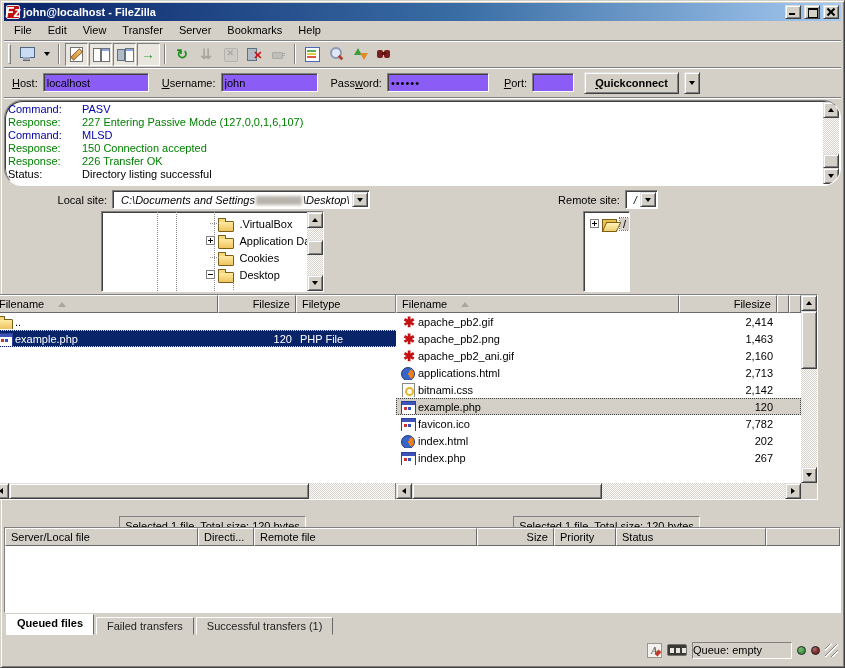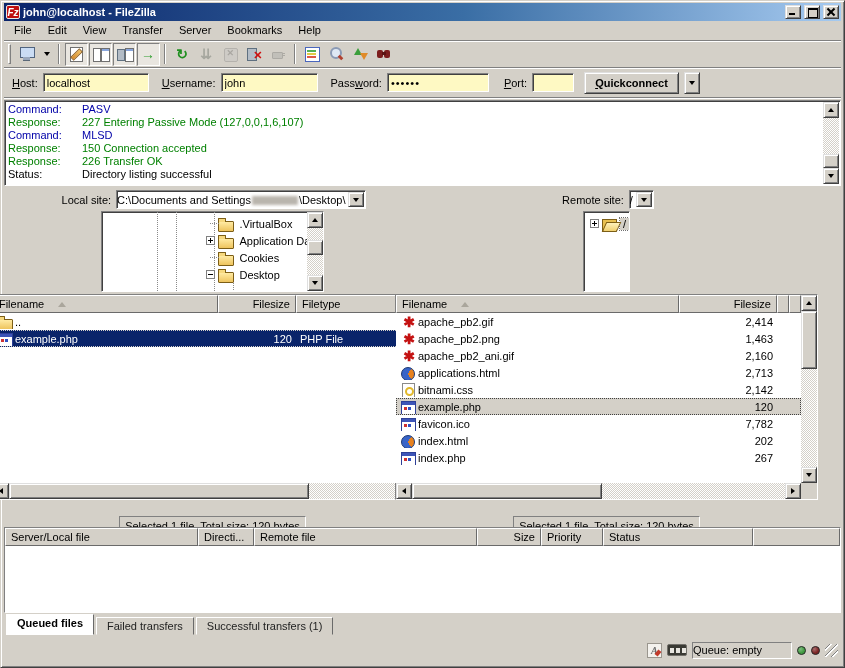--- a/index.html
+++ b/index.html
@@ -13,21 +13,21 @@
     position:relative;width:845px;height:668px;background:var(--bg);
     border:1px solid;border-color:#d4d0c8 #404040 #404040 #d4d0c8;
     box-shadow:inset 1px 1px 0 #fff, inset -1px -1px 0 #808080;
     padding:2px 3px 3px;display:flex;flex-direction:column;
     font-family:"Liberation Sans",sans-serif;font-size:11px;color:#000;
   }
   
   .titlebar{height:18px;flex:none;display:flex;align-items:center;gap:3px;padding:0 2px;
     background:linear-gradient(90deg,var(--titlebar-from) 0%,var(--titlebar-mid) 55%,var(--titlebar-to) 100%);}
   .app-icon{width:14px;height:14px;flex:none;background:#bf0f0f;border:1px solid #e8e8e8;border-radius:2px;
-    color:#fff;font-weight:bold;font-size:10px;display:flex;align-items:center;justify-content:center;font-style:italic;}
+    color:#fff;font-weight:bold;font-size:14px;display:flex;align-items:center;justify-content:center;font-style:italic;}
   .title{flex:1;color:#fff;font-weight:bold;font-size:11px;white-space:nowrap;overflow:hidden;}
   .winbtn{width:16px;height:14px;flex:none;background:var(--bg);position:relative;
     border:1px solid;border-color:#dfdfdf #404040 #404040 #dfdfdf;
     box-shadow:inset 1px 1px 0 #fff, inset -1px -1px 0 #808080;}
   .winbtn.min::before{content:"";position:absolute;left:3px;bottom:3px;width:6px;height:2px;background:#000;}
   .winbtn.max::before{content:"";position:absolute;left:3px;top:2px;width:8px;height:7px;border:1px solid #000;border-top-width:2px;}
   .winbtn.close::before,.winbtn.close::after{content:"";position:absolute;left:2px;top:5px;width:10px;height:2px;background:#000;}
   .winbtn.close::before{transform:rotate(45deg);} .winbtn.close::after{transform:rotate(-45deg);}
   
   .rule{border-bottom:1px solid #808080;box-shadow:0 1px 0 #fff;}
@@ -61,21 +61,21 @@
     box-shadow:0 3px 0 #e0cc46,0 6px 0 #dd5946;}
   .ti-magnifier::before{content:"";position:absolute;left:2px;top:1px;width:8px;height:8px;border:2px solid #8b9ab5;border-radius:50%;background:#dfe8f4;}
   .ti-magnifier::after{content:"";position:absolute;left:10px;top:10px;width:5px;height:3px;background:#b04030;transform:rotate(45deg);}
   .ti-sync::before{content:"";position:absolute;left:2px;top:2px;width:0;height:0;border-left:4px solid transparent;border-right:4px solid transparent;border-bottom:7px solid #3b9e3b;}
   .ti-sync::after{content:"";position:absolute;right:1px;bottom:2px;width:0;height:0;border-left:4px solid transparent;border-right:4px solid transparent;border-top:7px solid #e08a28;}
   .ti-binoculars::before{content:"";position:absolute;left:1px;top:4px;width:6px;height:8px;background:#7c1d1d;border-radius:2px;box-shadow:7px 0 0 #7c1d1d;}
   .ti-binoculars::after{content:"";position:absolute;left:6px;top:6px;width:4px;height:3px;background:#5a1212;}
   
   .quickbar{height:30px;flex:none;display:flex;align-items:center;padding:0 2px 0 8px;gap:5px;}
   .qlabel{white-space:nowrap;}
-  .tfield{height:19px;background:#fef9c3;border:1px solid;border-color:#808080 #fff #fff #808080;
+  .tfield{height:19px;background:#8b5cf6;border:1px solid;border-color:#808080 #fff #fff #808080;
     box-shadow:inset 1px 1px 0 #404040;padding:1px 3px;font:11px "Liberation Sans",sans-serif;outline:none;}
   .btn{height:22px;background:var(--bg);border:1px solid;border-color:#dfdfdf #404040 #404040 #dfdfdf;
     box-shadow:inset 1px 1px 0 #fff, inset -1px -1px 0 #808080;
     font:bold 11px "Liberation Sans",sans-serif;padding:0 10px;display:flex;align-items:center;justify-content:center;}
   .btn.dd{width:16px;padding:0;}
   
   .arr{width:0;height:0;display:block;}
   .arr.up{border-left:3px solid transparent;border-right:3px solid transparent;border-bottom:4px solid #000;}
   .arr.down{border-left:3px solid transparent;border-right:3px solid transparent;border-top:4px solid #000;}
   .arr.left{border-top:3px solid transparent;border-bottom:3px solid transparent;border-right:4px solid #000;}
@@ -83,31 +83,31 @@
   .arr.sort{border-left:4px solid transparent;border-right:4px solid transparent;border-bottom:5px solid #aaa69c;margin-left:14px;}
   
   .sunken{background:#fff;border:1px solid;border-color:#808080 #fff #fff #808080;box-shadow:inset 1px 1px 0 #404040;}
   .dither{background-color:#e8e5e0;background-image:linear-gradient(45deg,#fff 25%,transparent 25%,transparent 75%,#fff 75%),linear-gradient(45deg,#fff 25%,#d4d0c8 25%,#d4d0c8 75%,#fff 75%);background-size:2px 2px;background-position:0 0,1px 1px;}
   .sbbtn{width:16px;height:16px;flex:none;background:var(--bg);border:1px solid;border-color:#dfdfdf #404040 #404040 #dfdfdf;
     box-shadow:inset 1px 1px 0 #fff, inset -1px -1px 0 #808080;display:flex;align-items:center;justify-content:center;}
   .sbthumb{background:var(--bg);border:1px solid;border-color:#dfdfdf #404040 #404040 #dfdfdf;box-shadow:inset 1px 1px 0 #fff, inset -1px -1px 0 #808080;}
   .vscroll{width:16px;display:flex;flex-direction:column;}
   .hscroll{height:16px;display:flex;flex-direction:row;}
   
-  .log{height:86px;flex:none;margin:2px 0;position:relative;overflow:hidden;padding:2px 20px 0 3px;}
+  .log{height:86px;flex:none;margin:2px 0;position:relative;overflow:hidden;padding:2px 20px 0 3px;border-radius:18px;}
   .log-line{display:flex;line-height:13px;white-space:nowrap;}
   .log-prefix{width:74px;flex:none;}
   .log .vscroll{position:absolute;right:1px;top:1px;bottom:1px;}
   
   .panes{height:332px;flex:none;display:flex;margin-top:1px;}
   .pane{display:flex;flex-direction:column;align-items:center;}
   .pane.left{width:417px;} .vsplit{width:5px;flex:none;} .pane.right{width:361px;}
   .siterow{height:21px;flex:none;display:flex;align-items:center;gap:5px;padding-left:3px;}
   .combo{flex:1;height:19px;position:relative;background:#fff;border:1px solid;border-color:#808080 #fff #fff #808080;
-    box-shadow:inset 1px 1px 0 #404040;display:flex;align-items:center;padding:0 20px 0 0;white-space:nowrap;overflow:hidden;}
+    box-shadow:inset 1px 1px 0 #404040;display:flex;align-items:center;padding:0 20px 0 8px;white-space:nowrap;overflow:hidden;font-style:italic;}
   .combo .btn.dd{position:absolute;right:1px;top:1px;bottom:1px;height:auto;}
   .blurbox{display:inline-block;width:46px;height:9px;background:#b9b5ad;filter:blur(1.5px);margin:0 1px;vertical-align:middle;}
   .tree{height:81px;flex:none;margin-top:1px;position:relative;overflow:hidden;padding-top:3px;}
   .trow{height:17px;display:flex;align-items:center;position:relative;}
   .texp{width:9px;height:9px;flex:none;background:#fff;border:1px solid #808080;position:relative;margin-right:3px;z-index:2;}
   .texp::before{content:"";position:absolute;left:1px;top:3px;width:5px;height:1px;background:#000;}
   .texp.plus::after{content:"";position:absolute;left:3px;top:1px;width:1px;height:5px;background:#000;}
   .vline{position:absolute;width:1px;background-image:linear-gradient(#8a8a8a 1px,transparent 1px);background-size:1px 2px;z-index:1;}
   .hconn{position:absolute;height:1px;top:8px;background-image:linear-gradient(90deg,#8a8a8a 1px,transparent 1px);background-size:2px 1px;z-index:1;}
   .tlabel{padding:0 3px;white-space:nowrap;}
@@ -518,21 +518,21 @@
       </div>
       <div class="pstatus">Selected 1 file. Total size: 120 bytes</div>
     </div>
   </div>
 
   <div class="queue sunken">
     <div class="fhead" id="queueHead">
         <span class="fh" style="width: 193px;">Server/Local file</span>
         <span class="fh" style="width: 56px;">Directi...</span>
         <span class="fh" style="width: 223px;">Remote file</span>
-        <span class="fh num" style="width: 64px;">Size</span>
+        <span class="fh num" style="width: 77px;">Size</span>
         <span class="fh" style="width: 62px;">Priority</span>
         <span class="fh" style="width: 150px;">Status</span>
         <span class="fh fill"></span>
       </div>
     <div style="flex:1;background:#fff"></div>
   </div>
 
   <div class="tabs" id="tabs">
       <div class="tab active">Queued files</div>
       <div class="tab">Failed transfers</div>

